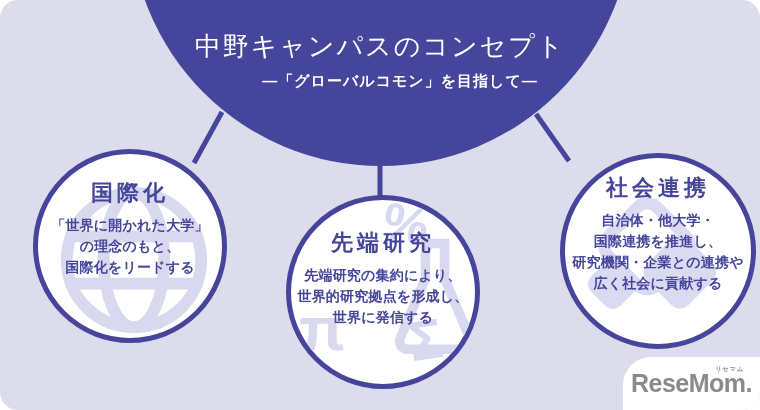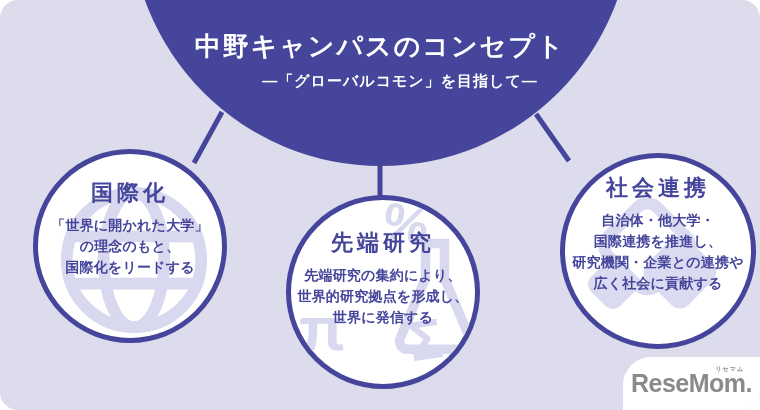--- a/index.html
+++ b/index.html
@@ -15,21 +15,21 @@
   
   .banner-circle{
     position:absolute;left:130px;top:-336px;width:502px;height:502px;
     border-radius:50%;background:#45459b;z-index:2;
   }
   .banner-text{
     position:absolute;left:0;right:0;top:32px;text-align:center;
     color:#ffffff;z-index:3;
   }
   .banner-title{
-    font-size:26px;font-weight:bold;letter-spacing:2px;line-height:1.1;
+    font-size:26px;font-weight:normal;letter-spacing:2px;line-height:1.1;
   }
   .banner-subtitle{
     margin-top:11px;font-size:15px;font-weight:bold;letter-spacing:1px;margin-left:40px;
   }
   
   .connectors{position:absolute;inset:0;z-index:1;}
   .connectors line{stroke:#45459b;stroke-width:5;}
   
   .node{
     position:absolute;background:#ffffff;border:5px solid #45459b;

